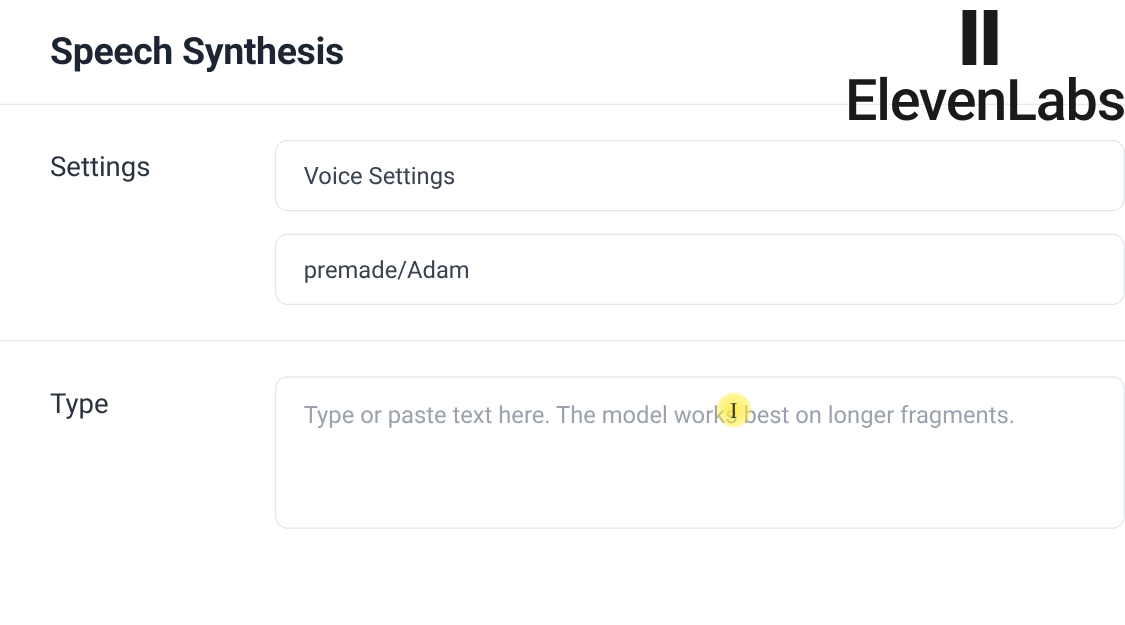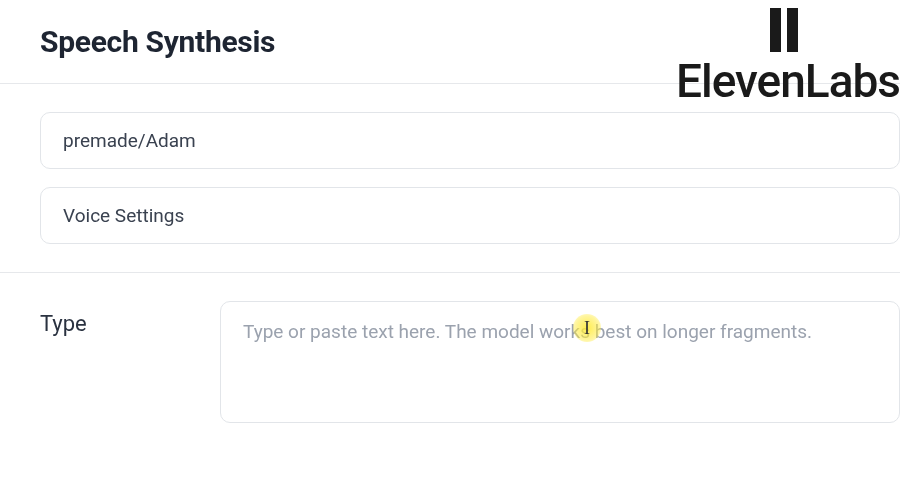--- a/index.html
+++ b/index.html
@@ -134,23 +134,24 @@
       <span class="logo-bar"></span>
       <span class="logo-bar"></span>
     </span>
     <span>ElevenLabs</span>
   </div>
 </div>
 
 <hr class="divider">
 
 <div class="section">
+  <div class="section-label">Settings</div>
   <div class="section-body">
+    <div class="select-field">Voice Settings</div>
     <div class="select-field">premade/Adam</div>
-    <div class="select-field">Voice Settings</div>
   </div>
 </div>
 
 <hr class="divider">
 
 <div class="section">
   <div class="section-label">Type</div>
   <div class="section-body">
     <div class="textarea-wrap">
       <textarea class="textarea" placeholder="Type or paste text here. The model works best on longer fragments." style=""></textarea>

